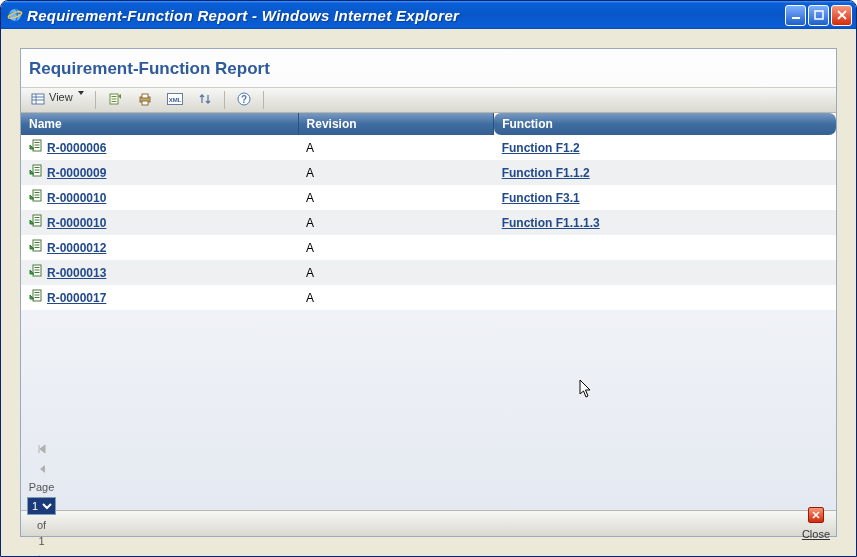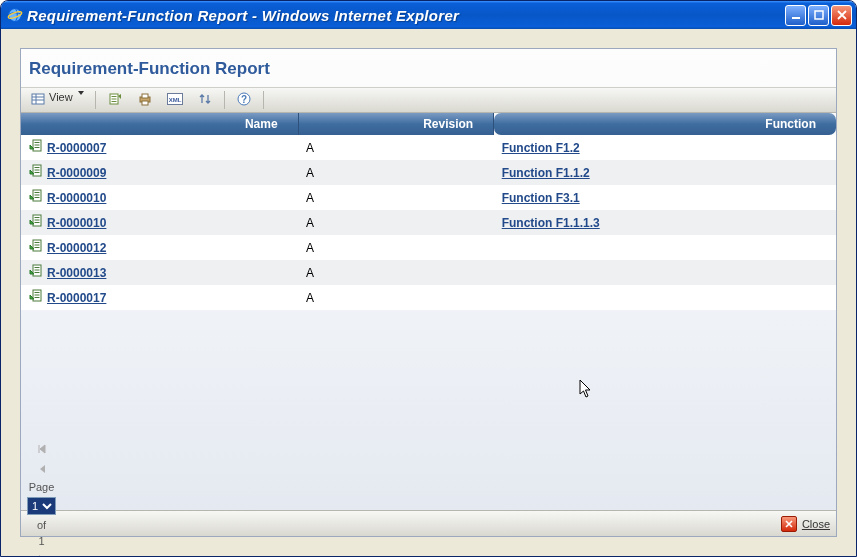--- a/index.html
+++ b/index.html
@@ -74,22 +74,22 @@
     color: #333;
   }
   .tb-sep { width: 1px; height: 18px; background: #b6b6ae; margin: 0 2px; }
   .tb-icon { width: 16px; height: 16px; display: inline-flex; align-items: center; justify-content: center; }
   .caret-down { width: 0; height: 0; border-left: 3px solid transparent; border-right: 3px solid transparent; border-top: 4px solid #333; margin-left: 2px; }
 
   .table-wrap { flex: 1; overflow: auto; }
   table.grid { width: 100%; border-collapse: collapse; }
   table.grid thead th {
     background: linear-gradient(to bottom, #7a9bc3, #3f6da0 50%, #355f91);
-    color: #fff; font-weight: bold; text-align: right;
-    padding: 4px 20px; font-size: 12px;
+    color: #fff; font-weight: bold; text-align: left;
+    padding: 4px 8px; font-size: 12px;
     border-right: 1px solid #2d517c;
   }
   table.grid thead th:last-child { border-right: none; border-radius: 7px; }
   table.grid tbody td {
     padding: 4px 8px; font-size: 12px;
     border-bottom: 0;
   }
   table.grid tbody tr:nth-child(odd) { background: #ffffff; }
   table.grid tbody tr:nth-child(even) { background: #eef0f2; }
   .req-cell { display: flex; align-items: center; gap: 4px; }
@@ -111,21 +111,21 @@
     width: 16px; height: 16px;
     display: inline-flex; align-items: center; justify-content: center;
     cursor: pointer; color: #888;
   }
   .pager select {
     font-size: 11px; height: 18px;
     border: 1px solid #7f9db9;
     background: #1b3a7a; color: #fff;
   }
   .footer-spacer { flex: 1; }
-  .close-btn-area { display: flex; align-items: center; gap: 5px; cursor: pointer; }
+  .close-btn-area { display: flex; align-items: center; gap: 5px; cursor: pointer; flex-direction: column; }
   .close-x {
     width: 16px; height: 16px;
     background: linear-gradient(to bottom, #f7977a, #d4290b);
     border: 1px solid #9b1c04; border-radius: 2px;
     display: flex; align-items: center; justify-content: center;
     color: #fff; font-weight: bold; font-size: 10px;
   }
   .close-text { color: #333; text-decoration: underline; }
 
   .cursor {
@@ -252,21 +252,21 @@
             <tr>
               <td>
                 <span class="req-cell">
                   <span><svg class="req-icon" viewBox="0 0 14 14">
                       <rect x="4" y="1" width="8" height="11" fill="#fff" stroke="#4a7a3a"></rect>
                       <line x1="5.5" y1="3.5" x2="10.5" y2="3.5" stroke="#4a7a3a"></line>
                       <line x1="5.5" y1="6" x2="10.5" y2="6" stroke="#4a7a3a"></line>
                       <line x1="5.5" y1="8.5" x2="10.5" y2="8.5" stroke="#4a7a3a"></line>
                       <path d="M1 6 L5 10 L1 10 Z" fill="#3fa13f" stroke="#2d7a2d"></path>
                     </svg></span>
-                  <a class="req-link">R-0000007</a>
+                  <a class="req-link">R-0000006</a>
                 </span>
               </td>
               <td>A</td>
               <td><a class="func-link">Function F1.2</a></td>
             </tr>
             <tr>
               <td>
                 <span class="req-cell">
                   <span><svg class="req-icon" viewBox="0 0 14 14">
                       <rect x="4" y="1" width="8" height="11" fill="#fff" stroke="#4a7a3a"></rect>

